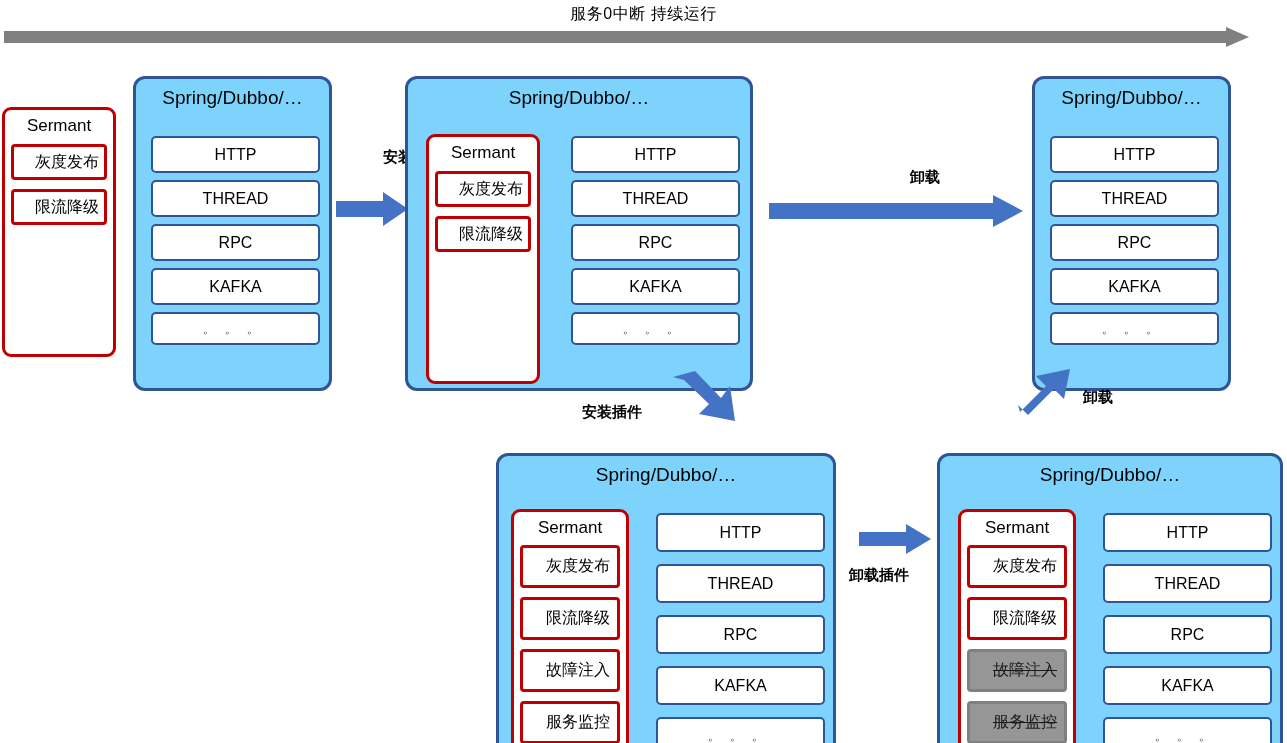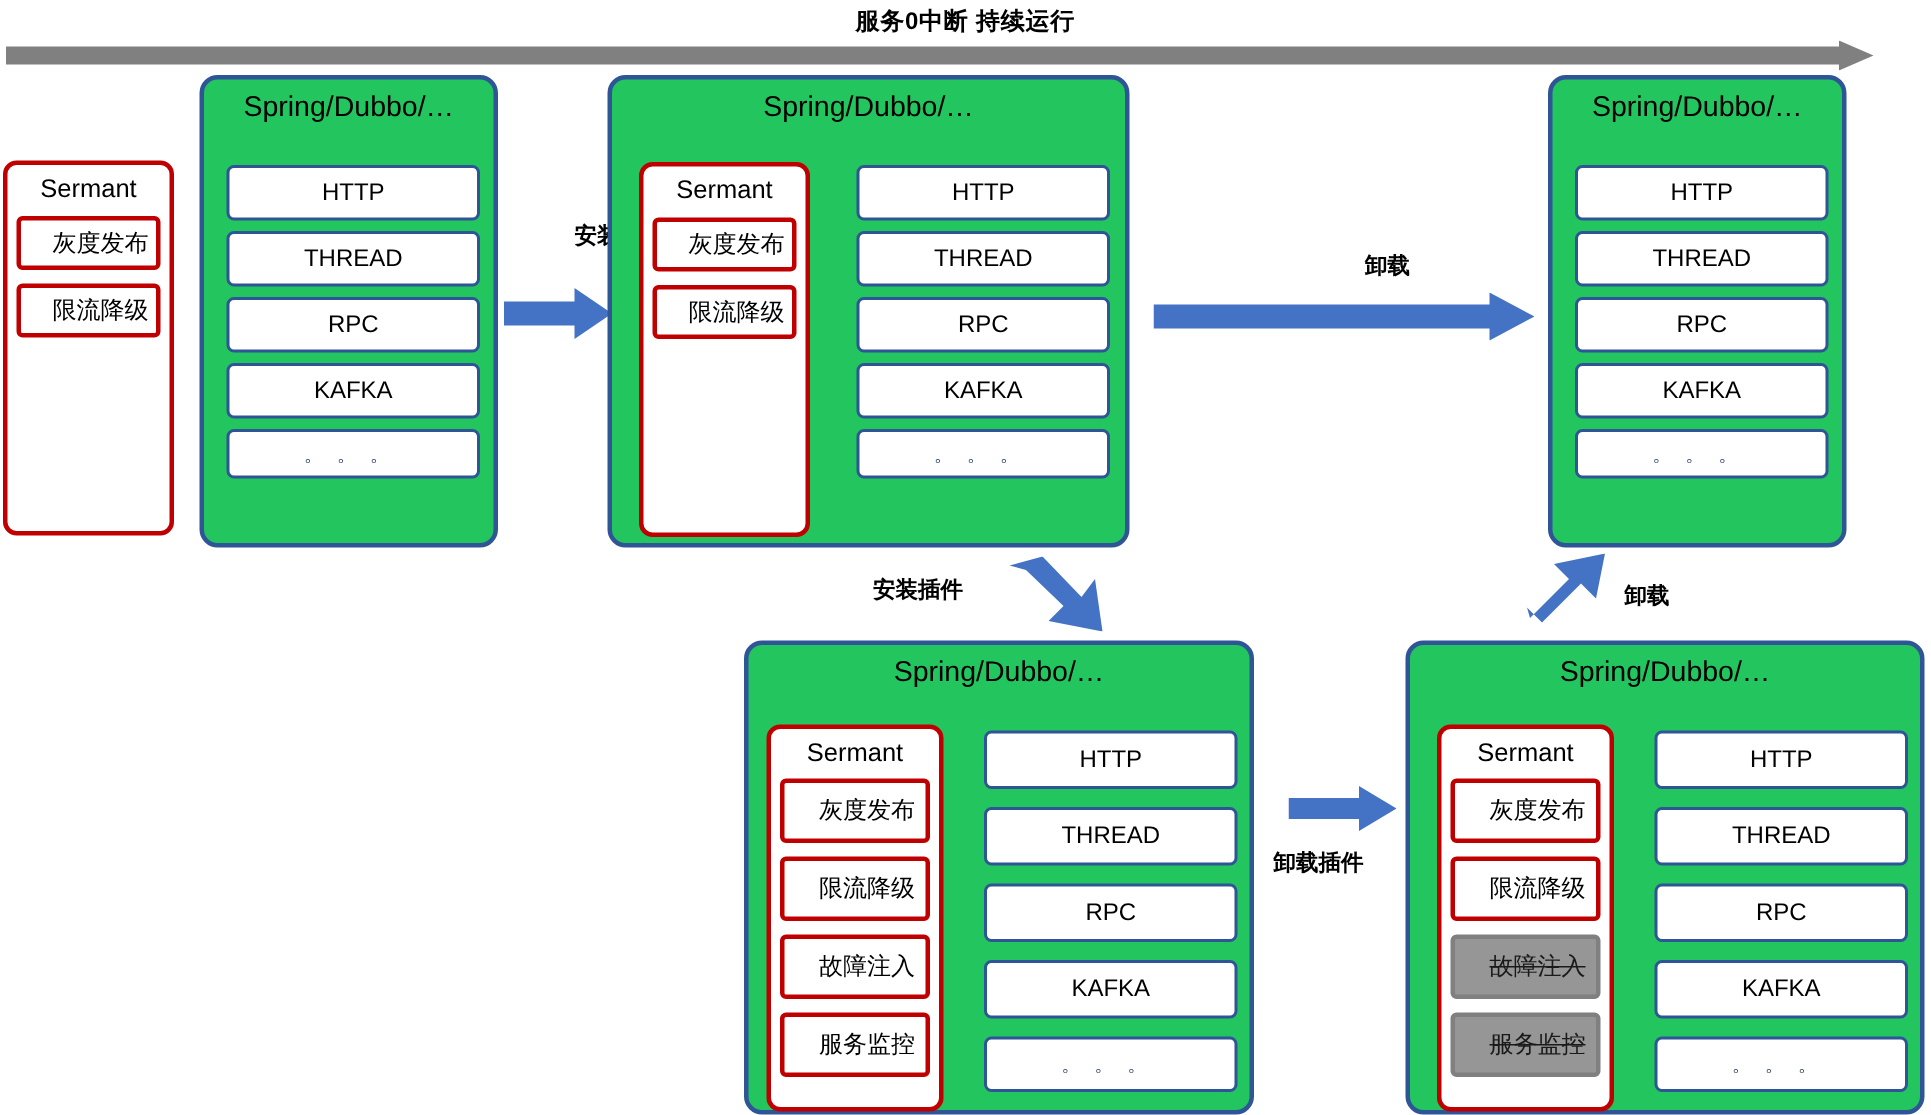--- a/index.html
+++ b/index.html
@@ -15,38 +15,39 @@
     overflow: hidden;
   }
 
   
   #top-title {
     position: absolute;
     left: 0; top: 4px;
     width: 1287px;
     text-align: center;
     font-size: 16px;
-    font-weight: bold;
+    font-weight: normal;
     color: #000000;
     letter-spacing: 0.5px;
   }
   #top-arrow {
     position: absolute;
     left: 4px; top: 27px;
     width: 1245px;
     height: 20px;
   }
 
   
   .host-box {
     position: absolute;
     box-sizing: border-box;
     border: 3px solid #2F5597;
     border-radius: 12px;
-    background: #22c55e;
+    background: #7dd3fc;
+    margin-top: 26px;
   }
   .host-title {
     position: absolute;
     left: 0; top: 8px;
     width: 100%;
     text-align: center;
     font-size: 19px;
     color: #000000;
     white-space: nowrap;
   }
@@ -185,21 +186,21 @@
   <div class="host-title">Spring/Dubbo/…</div>
   <div class="stack" style="left:15px; top:57px; width:169px;">
     <div class="stack-item" style="height:37px;">HTTP</div>
     <div class="stack-item" style="height:37px;">THREAD</div>
     <div class="stack-item" style="height:37px;">RPC</div>
     <div class="stack-item" style="height:37px;">KAFKA</div>
     <div class="stack-item dots" style="height:33px;">。。。</div>
   </div>
 </div>
 
-<div class="flow-label" style="left:582px; top:384px;">安装插件</div>
+<div class="flow-label" style="left:582px; top:403px;">安装插件</div>
 <svg class="flow-arrow" style="left:671px; top:371px; width:66px; height:50px;" viewBox="0 0 66 50">
   <polygon points="0,6 22,0 48,27 57,15 62,50 26,43 36,33 11,9" fill="#4472C4" transform="translate(2,0)"></polygon>
 </svg>
 
 <div class="flow-label" style="left:1083px; top:388px;">卸载</div>
 <svg class="flow-arrow" style="left:1018px; top:369px; width:66px; height:52px;" viewBox="0 0 66 52">
   <polygon points="0,36 10,46 36,20 46,30 52,0 18,7 28,17 2,43" fill="#4472C4"></polygon>
 </svg>
 
 <div class="host-box" style="left:496px; top:427px; width:340px; height:316px;">

